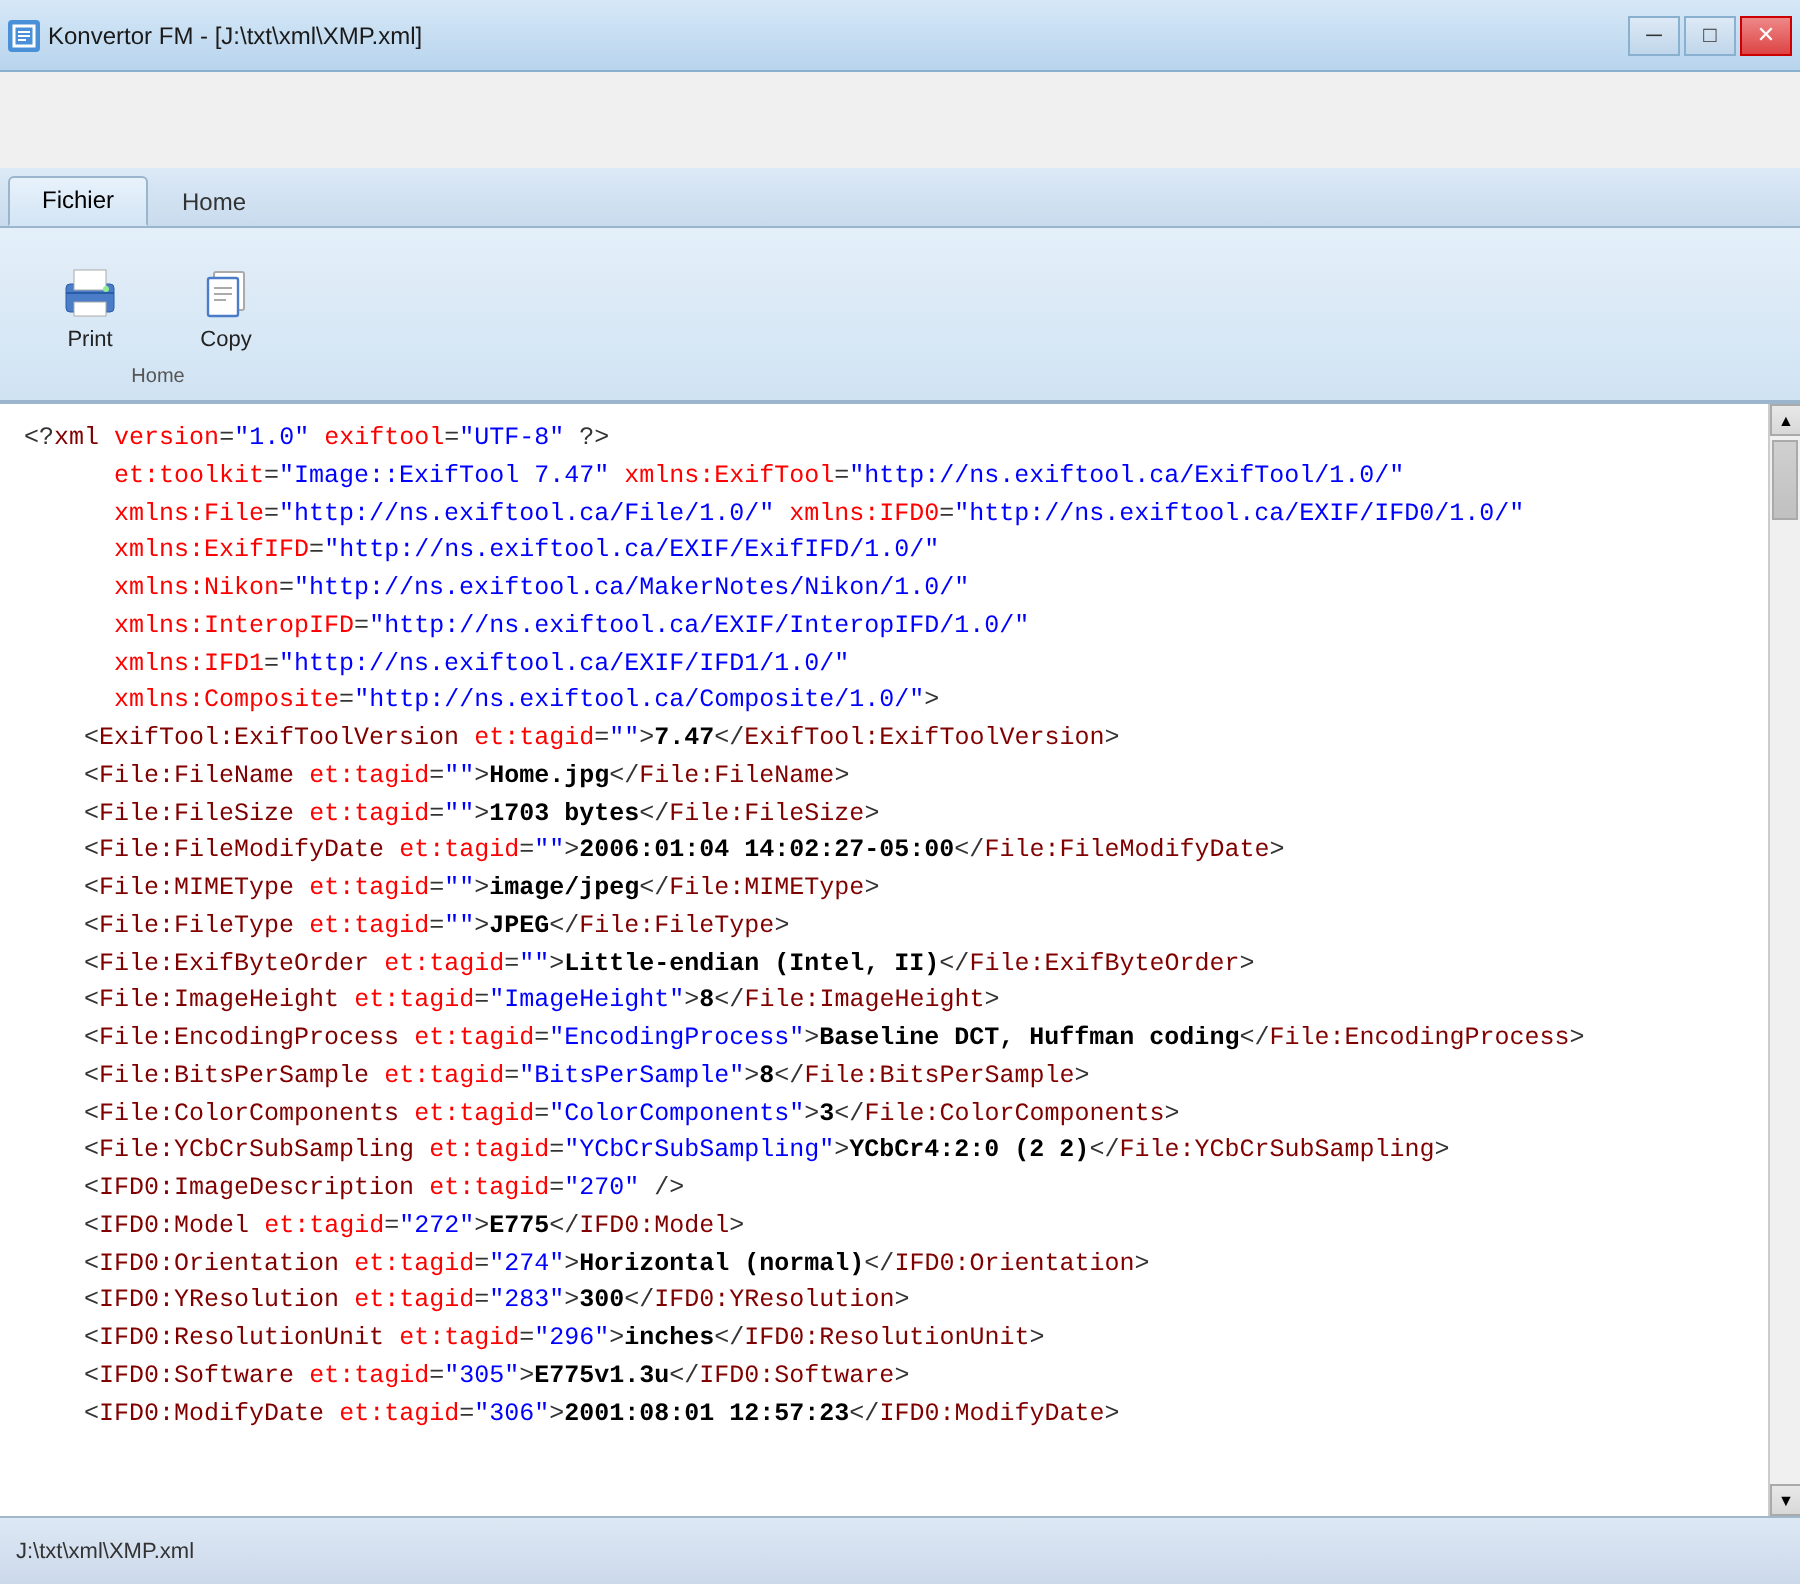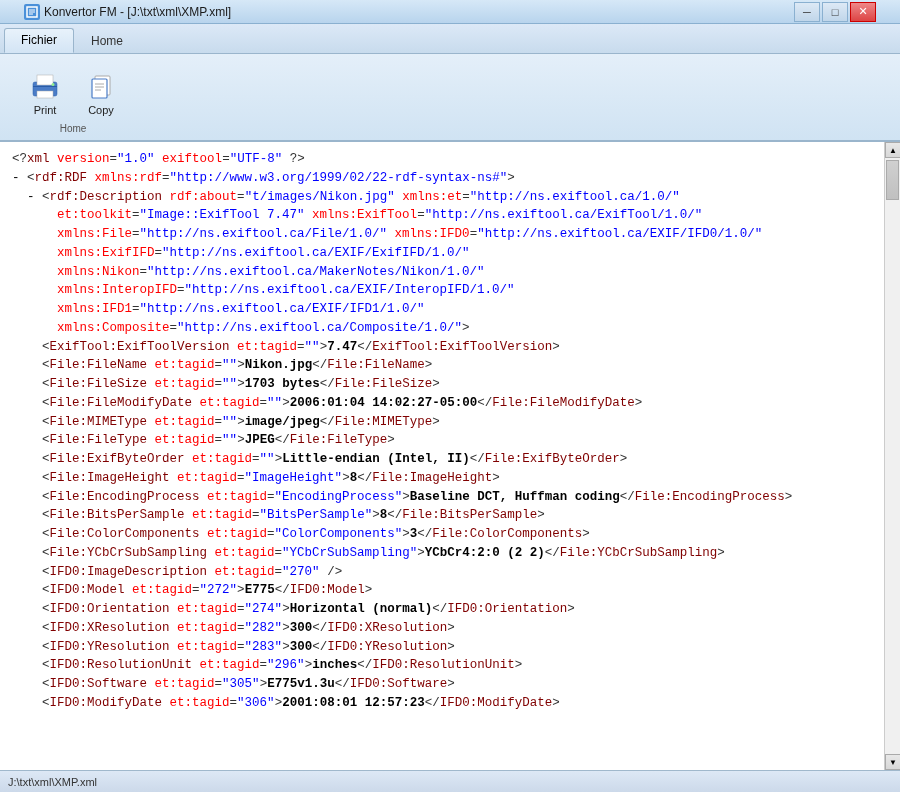--- a/index.html
+++ b/index.html
@@ -9,25 +9,25 @@
       width: 900px;
       height: 792px;
       overflow: hidden;
       display: flex;
       flex-direction: column;
     }
 
     
     .title-bar {
       background: linear-gradient(to bottom, #d6e8f7, #b8d4ed);
-      height: 24px;
+      height: 36px;
       display: flex;
       align-items: center;
       justify-content: space-between;
-      padding: 0 24px;
+      padding: 0 4px;
       border-bottom: 1px solid #8ab0d0;
       flex-shrink: 0;
     }
     .title-bar-left {
       display: flex;
       align-items: center;
       gap: 4px;
     }
     .title-bar-icon {
       width: 16px;
@@ -67,20 +67,21 @@
 
     
     .ribbon-tabs {
       background: linear-gradient(to bottom, #dce9f7, #c8dbed);
       height: 30px;
       display: flex;
       align-items: flex-end;
       padding: 0 4px;
       border-bottom: 1px solid #9ab5cc;
       flex-shrink: 0;
+      margin-top: 48px;
     }
     .ribbon-tab {
       padding: 4px 16px 5px;
       font-size: 12px;
       color: #333;
       cursor: pointer;
       border: 1px solid transparent;
       border-bottom: none;
       border-radius: 3px 3px 0 0;
       background: transparent;
@@ -110,21 +111,21 @@
       align-items: center;
       height: 100%;
       border-right: 1px solid #b0c8dc;
       padding: 4px 12px;
     }
     .ribbon-group:last-child {
       border-right: none;
     }
     .ribbon-items {
       display: flex;
-      gap: 6px;
+      gap: 18px;
       flex: 1;
       align-items: flex-end;
     }
     .ribbon-btn {
       display: flex;
       flex-direction: column;
       align-items: center;
       gap: 3px;
       padding: 4px 8px;
       cursor: pointer;
@@ -193,21 +194,21 @@
     }
     .xml-punct { color: #333; }
     .xml-tag { color: #800000; }
     .xml-attr-name { color: #ff0000; }
     .xml-attr-value { color: #0000ff; }
     .xml-text { color: #000; }
     .xml-text-bold { color: #000; font-weight: bold; }
 
     
     .status-bar {
-      height: 22px;
+      height: 34px;
       background: linear-gradient(to bottom, #dde8f5, #ccd9ea);
       border-top: 1px solid #a0b8cc;
       display: flex;
       align-items: center;
       padding: 0 8px;
       font-size: 11px;
       color: #333;
       flex-shrink: 0;
     }
 
@@ -313,45 +314,42 @@
       </div>
     </div>
     <div class="ribbon-group-label">Home</div>
   </div>
 </div>
 
 <div class="content-area">
   <div class="xml-editor">
 
     <span class="xml-line"><span class="xml-punct">&lt;?</span><span class="xml-tag">xml</span> <span class="xml-attr-name">version</span>=<span class="xml-attr-value">"1.0"</span> <span class="xml-attr-name">exiftool</span>=<span class="xml-attr-value">"UTF-8"</span> <span class="xml-punct">?&gt;</span></span>
-    <span class="xml-line"><span class="xml-text">- </span><span class="xml-punct">&lt;</span><span class="xml-tag">rdf:RDF</span> <span class="xml-attr-name">xmlns:rdf</span>=<span class="xml-attr-value">"http://www.w3.org/1999/02/22-rdf-syntax-ns#"</span><span class="xml-punct">&gt;</span></span>
-    <span class="xml-line">  <span class="xml-text">- </span><span class="xml-punct">&lt;</span><span class="xml-tag">rdf:Description</span> <span class="xml-attr-name">rdf:about</span>=<span class="xml-attr-value">"t/images/Nikon.jpg"</span> <span class="xml-attr-name">xmlns:et</span>=<span class="xml-attr-value">"http://ns.exiftool.ca/1.0/"</span></span>
     <span class="xml-line">      <span class="xml-attr-name">et:toolkit</span>=<span class="xml-attr-value">"Image::ExifTool 7.47"</span> <span class="xml-attr-name">xmlns:ExifTool</span>=<span class="xml-attr-value">"http://ns.exiftool.ca/ExifTool/1.0/"</span></span>
     <span class="xml-line">      <span class="xml-attr-name">xmlns:File</span>=<span class="xml-attr-value">"http://ns.exiftool.ca/File/1.0/"</span> <span class="xml-attr-name">xmlns:IFD0</span>=<span class="xml-attr-value">"http://ns.exiftool.ca/EXIF/IFD0/1.0/"</span></span>
     <span class="xml-line">      <span class="xml-attr-name">xmlns:ExifIFD</span>=<span class="xml-attr-value">"http://ns.exiftool.ca/EXIF/ExifIFD/1.0/"</span></span>
     <span class="xml-line">      <span class="xml-attr-name">xmlns:Nikon</span>=<span class="xml-attr-value">"http://ns.exiftool.ca/MakerNotes/Nikon/1.0/"</span></span>
     <span class="xml-line">      <span class="xml-attr-name">xmlns:InteropIFD</span>=<span class="xml-attr-value">"http://ns.exiftool.ca/EXIF/InteropIFD/1.0/"</span></span>
     <span class="xml-line">      <span class="xml-attr-name">xmlns:IFD1</span>=<span class="xml-attr-value">"http://ns.exiftool.ca/EXIF/IFD1/1.0/"</span></span>
     <span class="xml-line">      <span class="xml-attr-name">xmlns:Composite</span>=<span class="xml-attr-value">"http://ns.exiftool.ca/Composite/1.0/"</span><span class="xml-punct">&gt;</span></span>
     <span class="xml-line">    <span class="xml-punct">&lt;</span><span class="xml-tag">ExifTool:ExifToolVersion</span> <span class="xml-attr-name">et:tagid</span>=<span class="xml-attr-value">""</span><span class="xml-punct">&gt;</span><span class="xml-text-bold">7.47</span><span class="xml-punct">&lt;/</span><span class="xml-tag">ExifTool:ExifToolVersion</span><span class="xml-punct">&gt;</span></span>
-    <span class="xml-line">    <span class="xml-punct">&lt;</span><span class="xml-tag">File:FileName</span> <span class="xml-attr-name">et:tagid</span>=<span class="xml-attr-value">""</span><span class="xml-punct">&gt;</span><span class="xml-text-bold">Nikon.jpg</span><span class="xml-punct">&lt;/</span><span class="xml-tag">File:FileName</span><span class="xml-punct">&gt;</span></span>
+    <span class="xml-line">    <span class="xml-punct">&lt;</span><span class="xml-tag">File:FileName</span> <span class="xml-attr-name">et:tagid</span>=<span class="xml-attr-value">""</span><span class="xml-punct">&gt;</span><span class="xml-text-bold">Home.jpg</span><span class="xml-punct">&lt;/</span><span class="xml-tag">File:FileName</span><span class="xml-punct">&gt;</span></span>
     <span class="xml-line">    <span class="xml-punct">&lt;</span><span class="xml-tag">File:FileSize</span> <span class="xml-attr-name">et:tagid</span>=<span class="xml-attr-value">""</span><span class="xml-punct">&gt;</span><span class="xml-text-bold">1703 bytes</span><span class="xml-punct">&lt;/</span><span class="xml-tag">File:FileSize</span><span class="xml-punct">&gt;</span></span>
     <span class="xml-line">    <span class="xml-punct">&lt;</span><span class="xml-tag">File:FileModifyDate</span> <span class="xml-attr-name">et:tagid</span>=<span class="xml-attr-value">""</span><span class="xml-punct">&gt;</span><span class="xml-text-bold">2006:01:04 14:02:27-05:00</span><span class="xml-punct">&lt;/</span><span class="xml-tag">File:FileModifyDate</span><span class="xml-punct">&gt;</span></span>
     <span class="xml-line">    <span class="xml-punct">&lt;</span><span class="xml-tag">File:MIMEType</span> <span class="xml-attr-name">et:tagid</span>=<span class="xml-attr-value">""</span><span class="xml-punct">&gt;</span><span class="xml-text-bold">image/jpeg</span><span class="xml-punct">&lt;/</span><span class="xml-tag">File:MIMEType</span><span class="xml-punct">&gt;</span></span>
     <span class="xml-line">    <span class="xml-punct">&lt;</span><span class="xml-tag">File:FileType</span> <span class="xml-attr-name">et:tagid</span>=<span class="xml-attr-value">""</span><span class="xml-punct">&gt;</span><span class="xml-text-bold">JPEG</span><span class="xml-punct">&lt;/</span><span class="xml-tag">File:FileType</span><span class="xml-punct">&gt;</span></span>
     <span class="xml-line">    <span class="xml-punct">&lt;</span><span class="xml-tag">File:ExifByteOrder</span> <span class="xml-attr-name">et:tagid</span>=<span class="xml-attr-value">""</span><span class="xml-punct">&gt;</span><span class="xml-text-bold">Little-endian (Intel, II)</span><span class="xml-punct">&lt;/</span><span class="xml-tag">File:ExifByteOrder</span><span class="xml-punct">&gt;</span></span>
     <span class="xml-line">    <span class="xml-punct">&lt;</span><span class="xml-tag">File:ImageHeight</span> <span class="xml-attr-name">et:tagid</span>=<span class="xml-attr-value">"ImageHeight"</span><span class="xml-punct">&gt;</span><span class="xml-text-bold">8</span><span class="xml-punct">&lt;/</span><span class="xml-tag">File:ImageHeight</span><span class="xml-punct">&gt;</span></span>
     <span class="xml-line">    <span class="xml-punct">&lt;</span><span class="xml-tag">File:EncodingProcess</span> <span class="xml-attr-name">et:tagid</span>=<span class="xml-attr-value">"EncodingProcess"</span><span class="xml-punct">&gt;</span><span class="xml-text-bold">Baseline DCT, Huffman coding</span><span class="xml-punct">&lt;/</span><span class="xml-tag">File:EncodingProcess</span><span class="xml-punct">&gt;</span></span>
     <span class="xml-line">    <span class="xml-punct">&lt;</span><span class="xml-tag">File:BitsPerSample</span> <span class="xml-attr-name">et:tagid</span>=<span class="xml-attr-value">"BitsPerSample"</span><span class="xml-punct">&gt;</span><span class="xml-text-bold">8</span><span class="xml-punct">&lt;/</span><span class="xml-tag">File:BitsPerSample</span><span class="xml-punct">&gt;</span></span>
     <span class="xml-line">    <span class="xml-punct">&lt;</span><span class="xml-tag">File:ColorComponents</span> <span class="xml-attr-name">et:tagid</span>=<span class="xml-attr-value">"ColorComponents"</span><span class="xml-punct">&gt;</span><span class="xml-text-bold">3</span><span class="xml-punct">&lt;/</span><span class="xml-tag">File:ColorComponents</span><span class="xml-punct">&gt;</span></span>
     <span class="xml-line">    <span class="xml-punct">&lt;</span><span class="xml-tag">File:YCbCrSubSampling</span> <span class="xml-attr-name">et:tagid</span>=<span class="xml-attr-value">"YCbCrSubSampling"</span><span class="xml-punct">&gt;</span><span class="xml-text-bold">YCbCr4:2:0 (2 2)</span><span class="xml-punct">&lt;/</span><span class="xml-tag">File:YCbCrSubSampling</span><span class="xml-punct">&gt;</span></span>
     <span class="xml-line">    <span class="xml-punct">&lt;</span><span class="xml-tag">IFD0:ImageDescription</span> <span class="xml-attr-name">et:tagid</span>=<span class="xml-attr-value">"270"</span> <span class="xml-punct">/&gt;</span></span>
     <span class="xml-line">    <span class="xml-punct">&lt;</span><span class="xml-tag">IFD0:Model</span> <span class="xml-attr-name">et:tagid</span>=<span class="xml-attr-value">"272"</span><span class="xml-punct">&gt;</span><span class="xml-text-bold">E775</span><span class="xml-punct">&lt;/</span><span class="xml-tag">IFD0:Model</span><span class="xml-punct">&gt;</span></span>
     <span class="xml-line">    <span class="xml-punct">&lt;</span><span class="xml-tag">IFD0:Orientation</span> <span class="xml-attr-name">et:tagid</span>=<span class="xml-attr-value">"274"</span><span class="xml-punct">&gt;</span><span class="xml-text-bold">Horizontal (normal)</span><span class="xml-punct">&lt;/</span><span class="xml-tag">IFD0:Orientation</span><span class="xml-punct">&gt;</span></span>
-    <span class="xml-line">    <span class="xml-punct">&lt;</span><span class="xml-tag">IFD0:XResolution</span> <span class="xml-attr-name">et:tagid</span>=<span class="xml-attr-value">"282"</span><span class="xml-punct">&gt;</span><span class="xml-text-bold">300</span><span class="xml-punct">&lt;/</span><span class="xml-tag">IFD0:XResolution</span><span class="xml-punct">&gt;</span></span>
     <span class="xml-line">    <span class="xml-punct">&lt;</span><span class="xml-tag">IFD0:YResolution</span> <span class="xml-attr-name">et:tagid</span>=<span class="xml-attr-value">"283"</span><span class="xml-punct">&gt;</span><span class="xml-text-bold">300</span><span class="xml-punct">&lt;/</span><span class="xml-tag">IFD0:YResolution</span><span class="xml-punct">&gt;</span></span>
     <span class="xml-line">    <span class="xml-punct">&lt;</span><span class="xml-tag">IFD0:ResolutionUnit</span> <span class="xml-attr-name">et:tagid</span>=<span class="xml-attr-value">"296"</span><span class="xml-punct">&gt;</span><span class="xml-text-bold">inches</span><span class="xml-punct">&lt;/</span><span class="xml-tag">IFD0:ResolutionUnit</span><span class="xml-punct">&gt;</span></span>
     <span class="xml-line">    <span class="xml-punct">&lt;</span><span class="xml-tag">IFD0:Software</span> <span class="xml-attr-name">et:tagid</span>=<span class="xml-attr-value">"305"</span><span class="xml-punct">&gt;</span><span class="xml-text-bold">E775v1.3u</span><span class="xml-punct">&lt;/</span><span class="xml-tag">IFD0:Software</span><span class="xml-punct">&gt;</span></span>
     <span class="xml-line">    <span class="xml-punct">&lt;</span><span class="xml-tag">IFD0:ModifyDate</span> <span class="xml-attr-name">et:tagid</span>=<span class="xml-attr-value">"306"</span><span class="xml-punct">&gt;</span><span class="xml-text-bold">2001:08:01 12:57:23</span><span class="xml-punct">&lt;/</span><span class="xml-tag">IFD0:ModifyDate</span><span class="xml-punct">&gt;</span></span>
 
   </div>
 
   <div class="scrollbar-vertical">
     <div class="scroll-arrow">▲</div>
     <div class="scroll-track">

